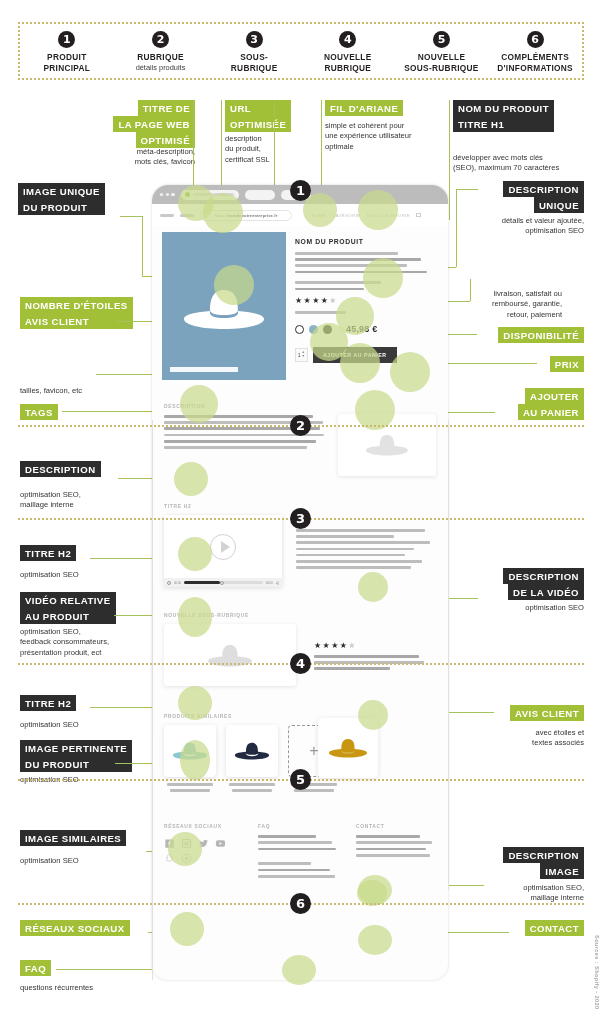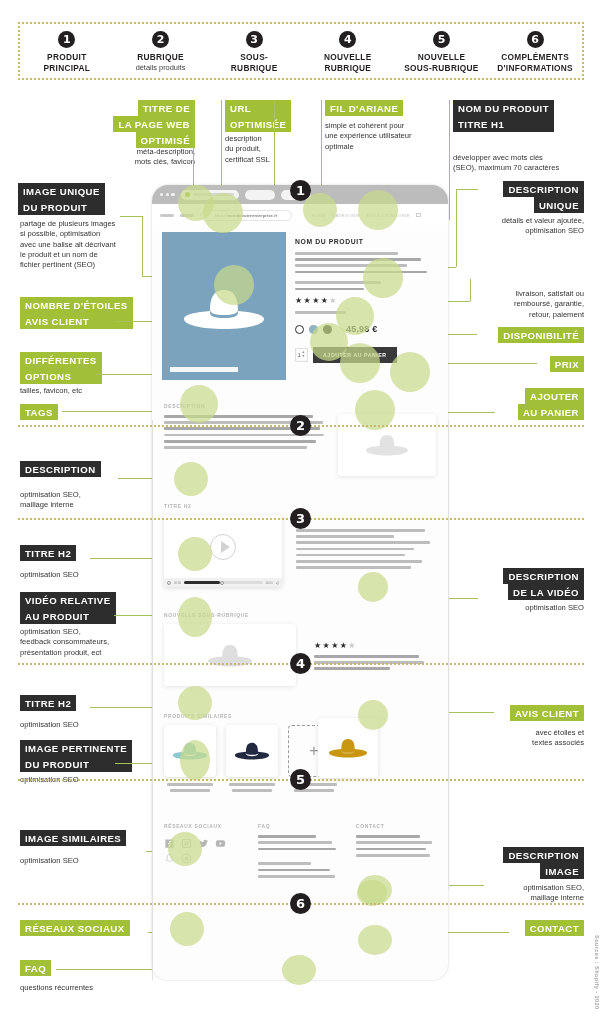--- a/index.html
+++ b/index.html
@@ -207,60 +207,51 @@
   <div class="cl clv abs" style="left:193px; top:100px; height:115px;"></div>
   <div class="cl clv abs" style="left:221px; top:100px; height:105px;"></div>
   <div class="cl clv abs" style="left:274px; top:100px; height:118px;"></div>
   <div class="cl clv abs" style="left:321px; top:100px; height:125px;"></div>
   <div class="cl clv abs" style="left:449px; top:100px; height:120px;"></div>
 
   <div class="abs lbl dark" style="left:18px; top:183px;">
     <span class="ln">IMAGE UNIQUE</span>
     <span class="ln">DU PRODUIT</span>
   </div>
-  <div class="abs sub" style="left:20px; top:216px; width:150px; white-space:pre-line;">partage de plusieurs images
-si possible, optimisation
-avec une balise alt décrivant
-le produit et un nom de
-fichier pertinent (SEO)</div>
   <div class="cl clh abs" style="left:120px; top:216px; width:22px;"></div>
   <div class="cl clv abs" style="left:142px; top:216px; height:60px;"></div>
   <div class="cl clh abs" style="left:142px; top:276px; width:90px;"></div>
 
   <div class="abs lbl green" style="left:20px; top:297px;">
     <span class="ln">NOMBRE D'ÉTOILES</span>
     <span class="ln">AVIS CLIENT</span>
   </div>
   <div class="cl clh abs" style="left:116px; top:321px; width:49px;"></div>
   <div class="cl clv abs" style="left:165px; top:321px; height:12px;"></div>
   <div class="cl clh abs" style="left:165px; top:333px; width:160px;"></div>
 
-  <div class="abs lbl green" style="left:20px; top:352px;">
-    <span class="ln">DIFFÉRENTES</span>
-    <span class="ln">OPTIONS</span>
-  </div>
   <div class="abs sub" style="left:20px; top:383px;">tailles, favicon, etc</div>
   <div class="cl clh abs" style="left:96px; top:374px; width:233px;"></div>
 
   <div class="abs lbl green" style="left:20px; top:404px;">
     <span class="ln">TAGS</span>
   </div>
   <div class="cl clh abs" style="left:62px; top:411px; width:150px;"></div>
 
   <div class="abs lbl dark right" style="left:478px; top:181px; width:106px;">
     <span class="ln">DESCRIPTION</span>
     <span class="ln">UNIQUE</span>
   </div>
   <div class="abs sub r" style="left:460px; top:213px; width:124px; white-space:pre-line;">détails et valeur ajoutée,
 optimisation SEO</div>
   <div class="cl clh abs" style="left:456px; top:189px; width:22px;"></div>
   <div class="cl clv abs" style="left:456px; top:189px; height:78px;"></div>
   <div class="cl clh abs" style="left:380px; top:267px; width:76px;"></div>
 
-  <div class="abs sub r" style="left:455px; top:286px; width:129px; white-space:pre-line;">livraison, satisfait ou
+  <div class="abs sub r" style="left:433px; top:286px; width:129px; white-space:pre-line;">livraison, satisfait ou
 remboursé, garantie,
 retour, paiement</div>
   <div class="cl clv abs" style="left:470px; top:279px; height:22px;"></div>
   <div class="cl clh abs" style="left:390px; top:301px; width:80px;"></div>
 
   <div class="abs lbl green right" style="left:477px; top:327px; width:107px;">
     <span class="ln">DISPONIBILITÉ</span>
   </div>
   <div class="cl clh abs" style="left:393px; top:334px; width:84px;"></div>
 

